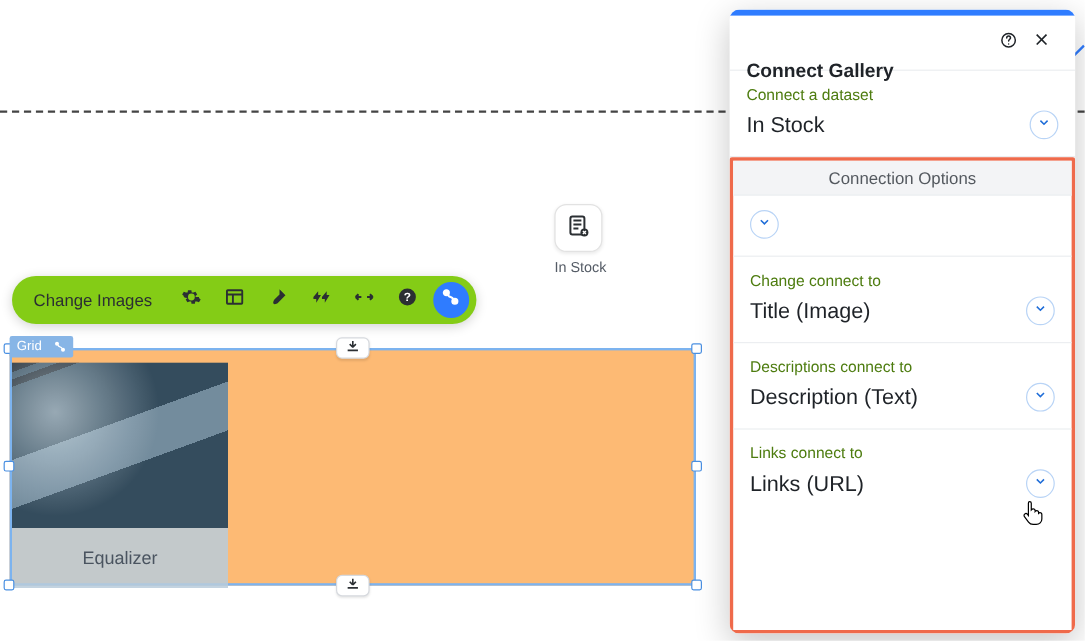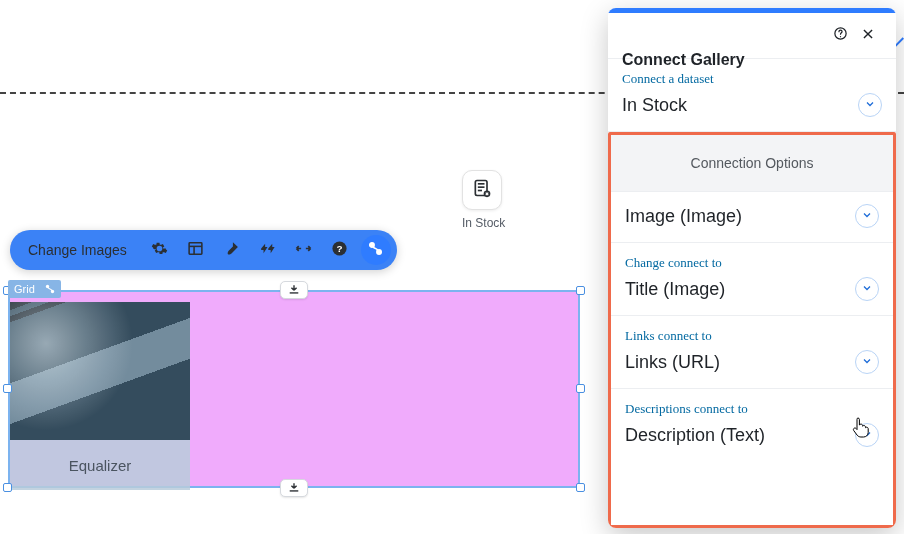--- a/index.html
+++ b/index.html
@@ -53,21 +53,21 @@
   
   .toolbar {
     position: absolute;
     left: 10px;
     top: 230px;
     height: 40px;
     display: flex;
     align-items: center;
     gap: 6px;
     padding: 4px 6px;
-    background: #3b82f6;
+    background: #84cc16;
     border-radius: 22px;
     box-shadow: 0 2px 10px rgba(0,0,0,0.18);
   }
   .toolbar .btn-text {
     height: 30px;
     padding: 0 12px;
     border-radius: 16px;
     display: flex;
     align-items: center;
     font-size: 14px;
@@ -111,21 +111,21 @@
     display: flex;
     align-items: center;
     gap: 10px;
     z-index: 2;
   }
   .grid-tag svg { display:block; }
   .sel-rect {
     position: absolute;
     left: 0; top: 10px; right: 0; bottom: 10px;
     border: 2px solid #7cb3ef;
-    background: #f0abfc;
+    background: #fdba74;
   }
   .sel-handle {
     position: absolute;
     width: 9px; height: 9px;
     background: #fff;
     border: 1.5px solid #4a90e2;
     border-radius: 2px;
   }
   .sel-handle.tl { left: -5px; top: 6px; }
   .sel-handle.tm { left: calc(50% - 5px); top: 6px; }
@@ -216,23 +216,22 @@
     color:#1f2328;
     cursor:pointer;
   }
   .panel .section {
     padding: 12px 14px 14px;
     border-bottom: 1px solid #eceef1;
   }
   .panel .section:last-child { border-bottom: none; }
   .panel .section .label {
     font-size: 13px;
-    color: #0369a1;
+    color: #4d7c0f;
     margin-bottom: 6px;
-    font-family: Liberation Serif, serif;
   }
   .panel .section .value-row {
     display: flex;
     align-items: center;
     justify-content: space-between;
   }
   .panel .section .value {
     font-size: 18px;
     color: #1f2328;
   }
@@ -240,21 +239,21 @@
     width: 24px; height: 24px;
     border: 1.5px solid #b9d4f6;
     border-radius: 50%;
     display:flex; align-items:center; justify-content:center;
     color:#1f6dd8;
     cursor:pointer;
     position: relative;
   }
   .conn-header {
     background: #f3f4f6;
-    height: 57px;
+    height: 29px;
     display:flex; align-items:center; justify-content:center;
     font-size: 14px;
     color:#54595f;
     border-bottom: 1px solid #eceef1;
   }
 
   
   .highlight {
     border: 3px solid #ef6a4b;
     border-radius: 2px;
@@ -444,21 +443,20 @@
         </span>
       </div>
     </div>
   </div>
 
   <div class="highlight" style="display:flex; flex-direction:column; flex:1;">
     <div class="conn-header">Connection Options</div>
 
     <div class="section">
       <div class="value-row">
-        <div class="value">Image (Image)</div>
         <div class="chev-circle">
           <span>
             <svg width="12" height="12" viewBox="0 0 24 24" fill="none" stroke="#1f6dd8" stroke-width="2.6">
                 <path d="M6 9l6 6 6-6"></path>
               </svg>
           </span>
         </div>
       </div>
     </div>
 
@@ -470,46 +468,46 @@
           <span>
             <svg width="12" height="12" viewBox="0 0 24 24" fill="none" stroke="#1f6dd8" stroke-width="2.6">
                 <path d="M6 9l6 6 6-6"></path>
               </svg>
           </span>
         </div>
       </div>
     </div>
 
     <div class="section">
+      <div class="label">Descriptions connect to</div>
+      <div class="value-row">
+        <div class="value">Description (Text)</div>
+        <div class="chev-circle">
+          <span>
+            <svg width="12" height="12" viewBox="0 0 24 24" fill="none" stroke="#1f6dd8" stroke-width="2.6">
+                <path d="M6 9l6 6 6-6"></path>
+              </svg>
+          </span>
+        </div>
+      </div>
+    </div>
+
+    <div class="section">
       <div class="label">Links connect to</div>
       <div class="value-row">
         <div class="value">Links (URL)</div>
         <div class="chev-circle">
           <span>
             <svg width="12" height="12" viewBox="0 0 24 24" fill="none" stroke="#1f6dd8" stroke-width="2.6">
                 <path d="M6 9l6 6 6-6"></path>
               </svg>
           </span>
         </div>
       </div>
     </div>
-
-    <div class="section">
-      <div class="label">Descriptions connect to</div>
-      <div class="value-row">
-        <div class="value">Description (Text)</div>
-        <div class="chev-circle">
-          <span>
-            <svg width="12" height="12" viewBox="0 0 24 24" fill="none" stroke="#1f6dd8" stroke-width="2.6">
-                <path d="M6 9l6 6 6-6"></path>
-              </svg>
-          </span>
-        </div>
-      </div>
-    </div>
   </div>
 </div>
 
 <div class="cursor-hand">
   <svg width="20" height="22" viewBox="0 0 20 22">
     <path d="M7 2c.8 0 1.4.6 1.4 1.4V9l.1-.1c.3-.5.9-.8 1.5-.8.9 0 1.6.7 1.6 1.6v.5c.3-.4.8-.7 1.3-.7.9 0 1.6.7 1.6 1.6v.6c.3-.3.7-.5 1.1-.5.9 0 1.6.7 1.6 1.6v3.6c0 2.6-2.1 4.6-4.6 4.6H9.9c-1.5 0-2.9-.7-3.8-1.9l-3.4-4.6c-.5-.7-.4-1.7.3-2.2.6-.5 1.6-.4 2.1.2l.9 1.1V3.4C6 2.6 6.2 2 7 2z" fill="#fff" stroke="#000" stroke-width="1"></path>
   </svg>
 </div>
 
 </body></html>

